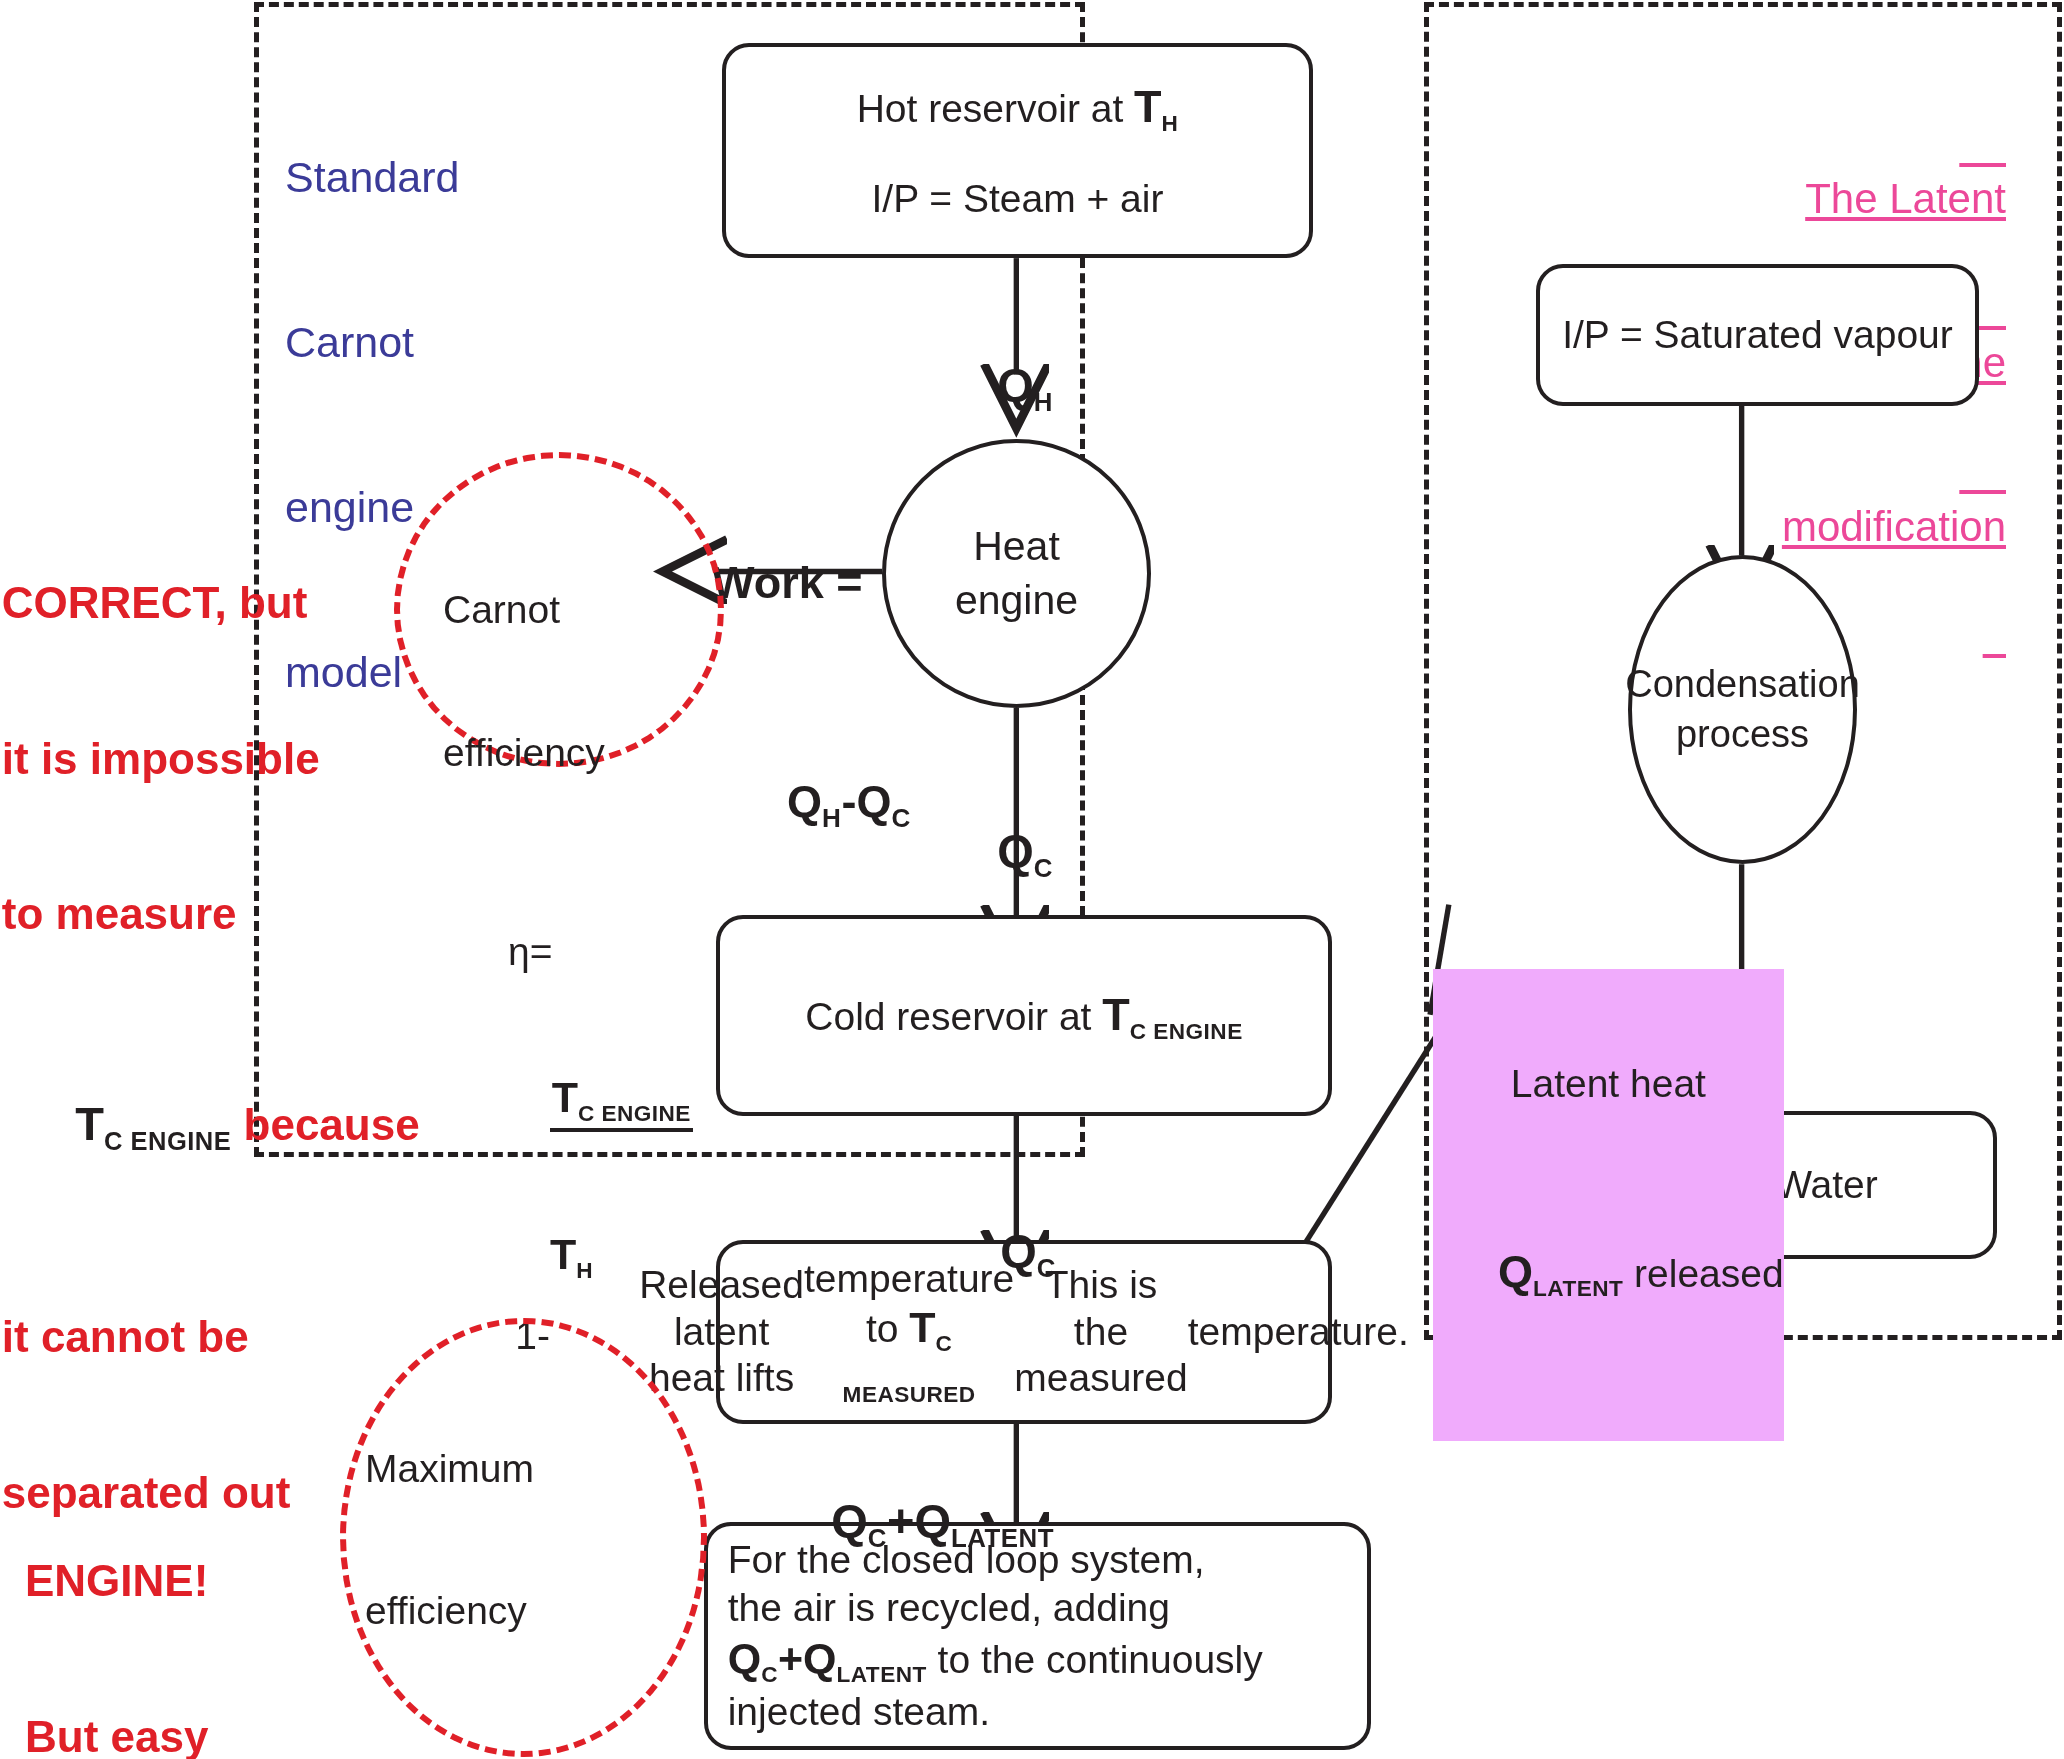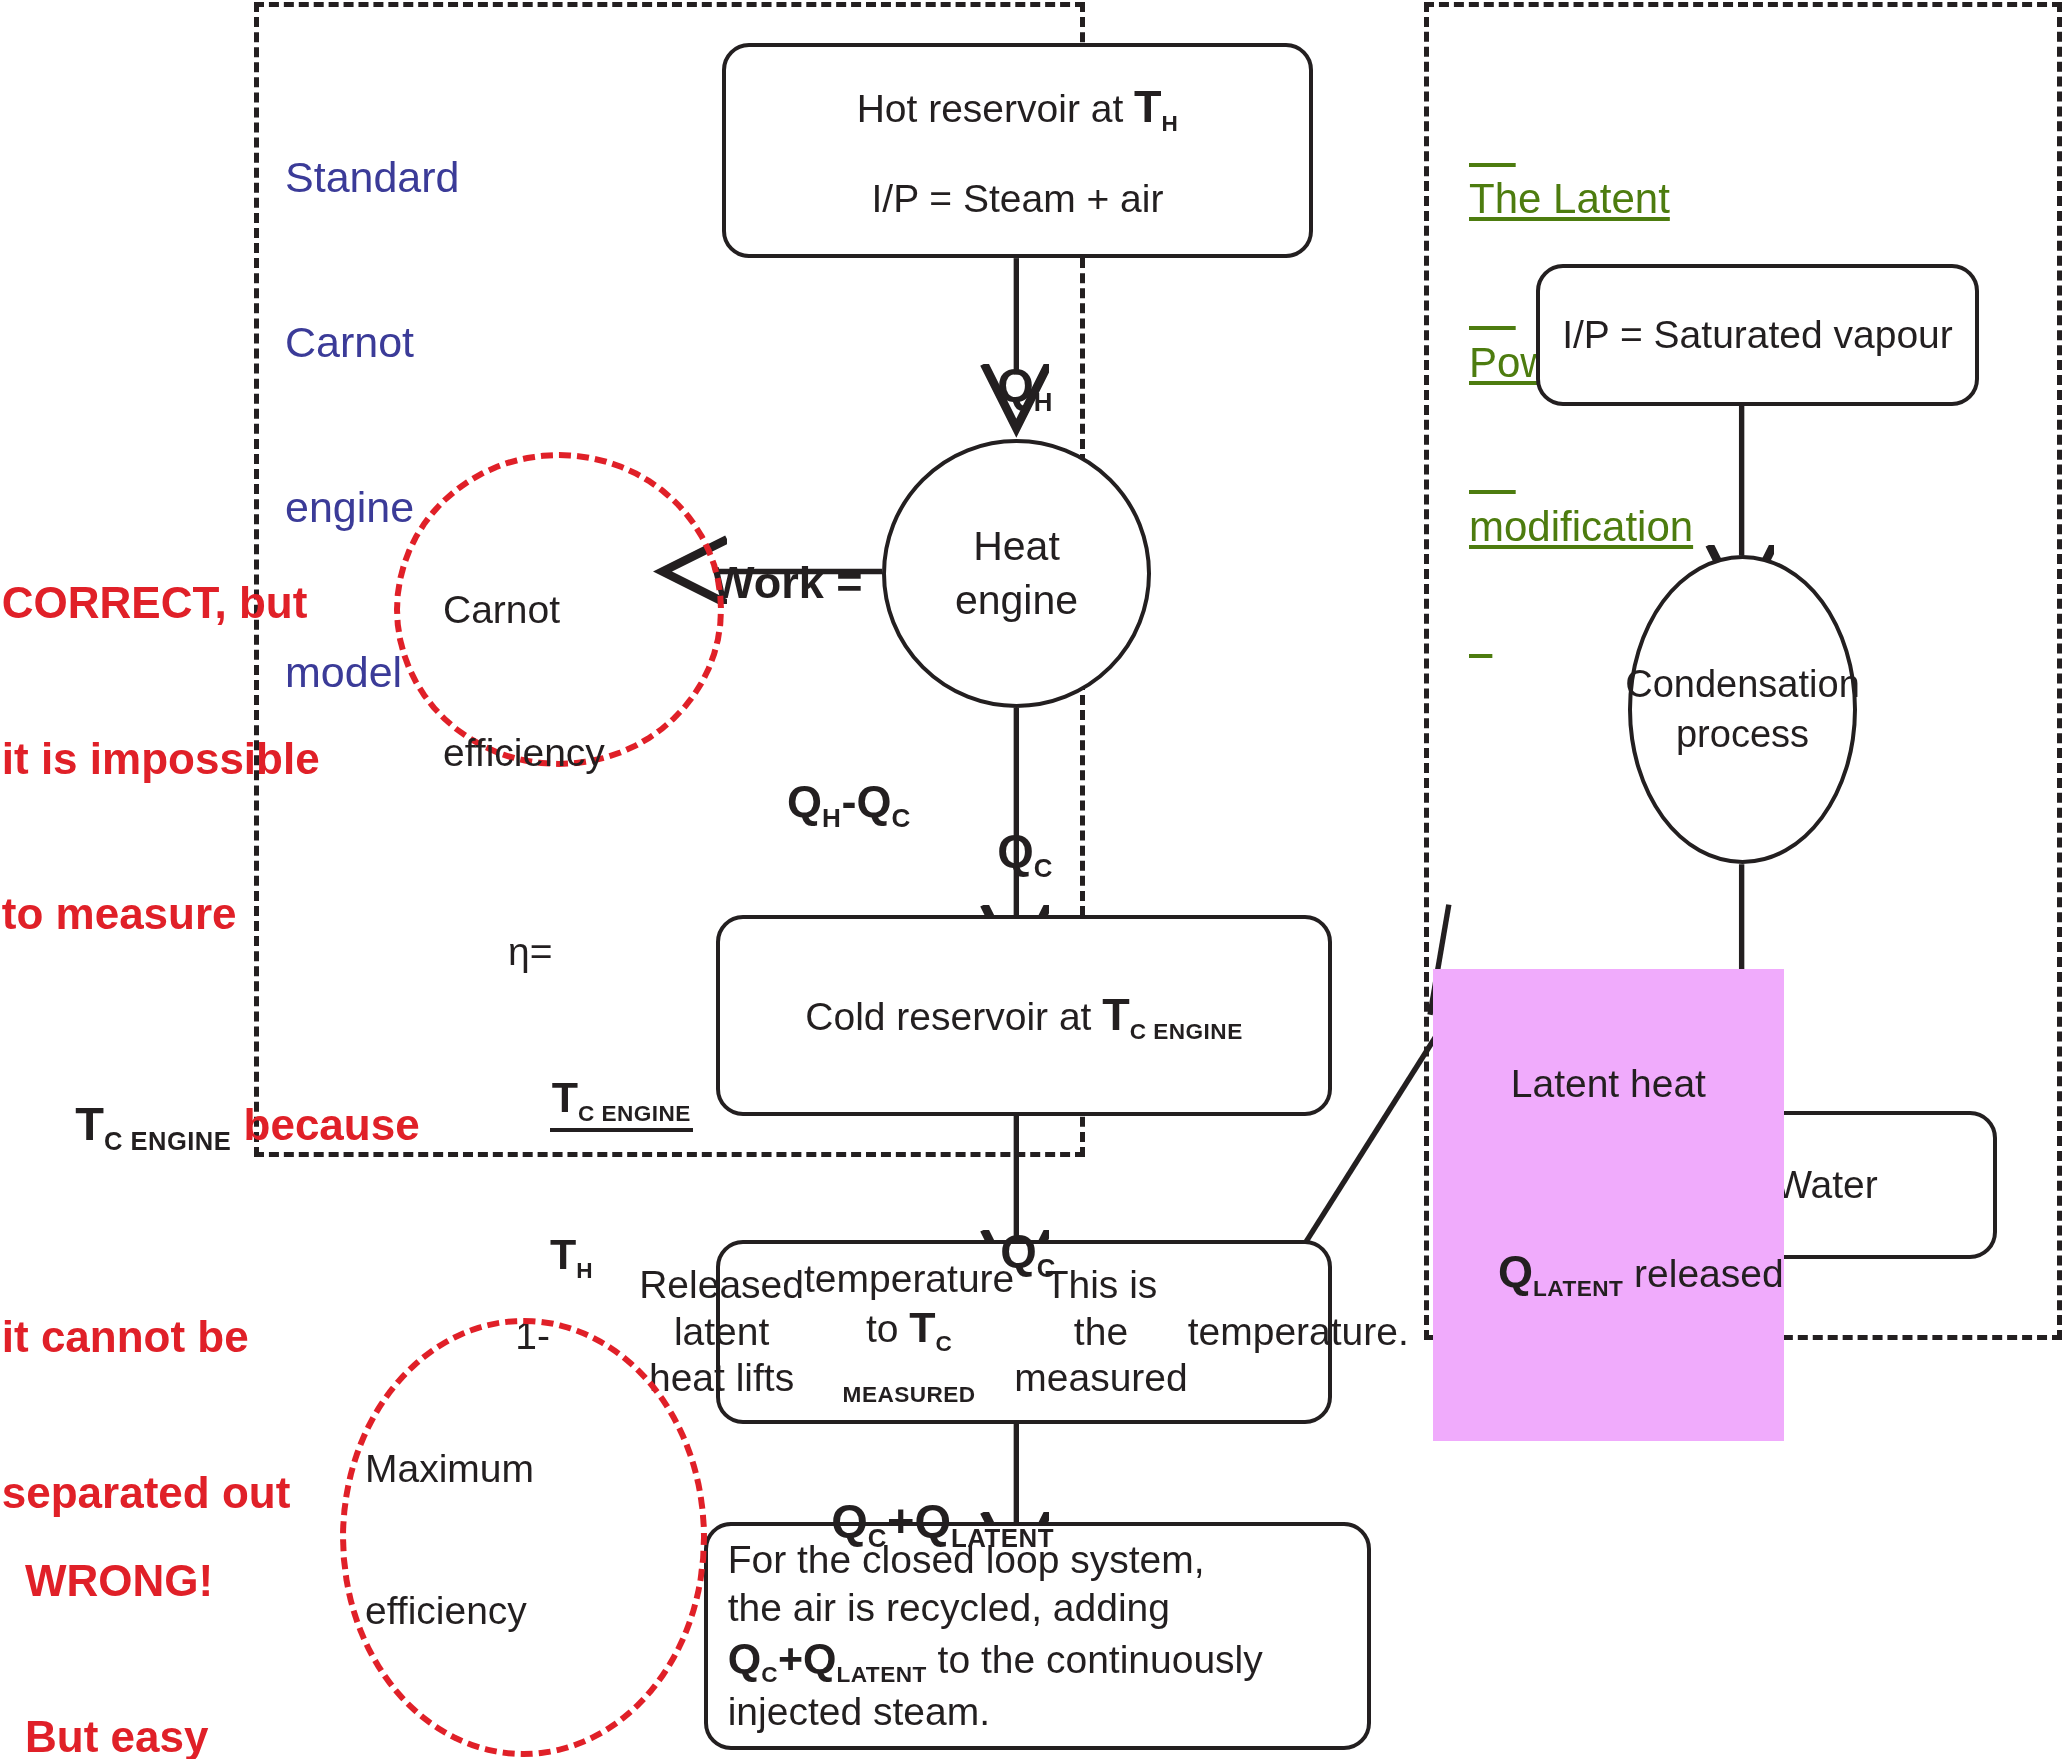--- a/index.html
+++ b/index.html
@@ -23,22 +23,22 @@
 
   
   .panel{position:absolute;border:5.4px dashed #231f20;box-sizing:border-box;background:transparent;}
 
   
   .redellipse{position:absolute;border:6.3px dashed #e02028;border-radius:50%;box-sizing:border-box;background:transparent;}
 
   
   .title-blue{color:#3b3b98;font-size:43px;line-height:1.28;
               text-underline-offset:3.6px;}
-  .title-red{color:#4d7c0f;font-size:42px;line-height:1.30;text-decoration:underline;
-             text-underline-offset:3.6px;text-align:left;}
+  .title-red{color:#ec4899;font-size:42px;line-height:1.30;text-decoration:underline;
+             text-underline-offset:3.6px;text-align:right;}
 
   
   .callout{color:#e02028;font-weight:bold;font-size:44px;line-height:1.18;}
   .callout .blk{color:#231f20;}
 
   
   .b{font-weight:bold;}
   sub{font-size:.58em;font-weight:bold;letter-spacing:.02em;}
   .qlab{font-weight:bold;font-size:47px;}
   .qlab sub{font-size:.55em;}
@@ -201,21 +201,21 @@
     <div style="margin-top:7.2px;">
       
       
     </div>
     
     
     
   </div>
 
   <div class="tx callout" style="left:25px;top:1451px;width:304px;">
-    <div>WRONG!</div>
+    <div>ENGINE!</div>
     <div>But easy</div>
     
     
   </div>
 
   <div class="tx" style="left:1433px;top:969px;font-size:39px;line-height:1.18;background:#f0abfc;text-align:center;">
     <div>Latent heat</div>
     <div>
       <span class="b" style="font-size:45px;">Q</span><sub>LATENT</sub><span> released</span>
     </div>

